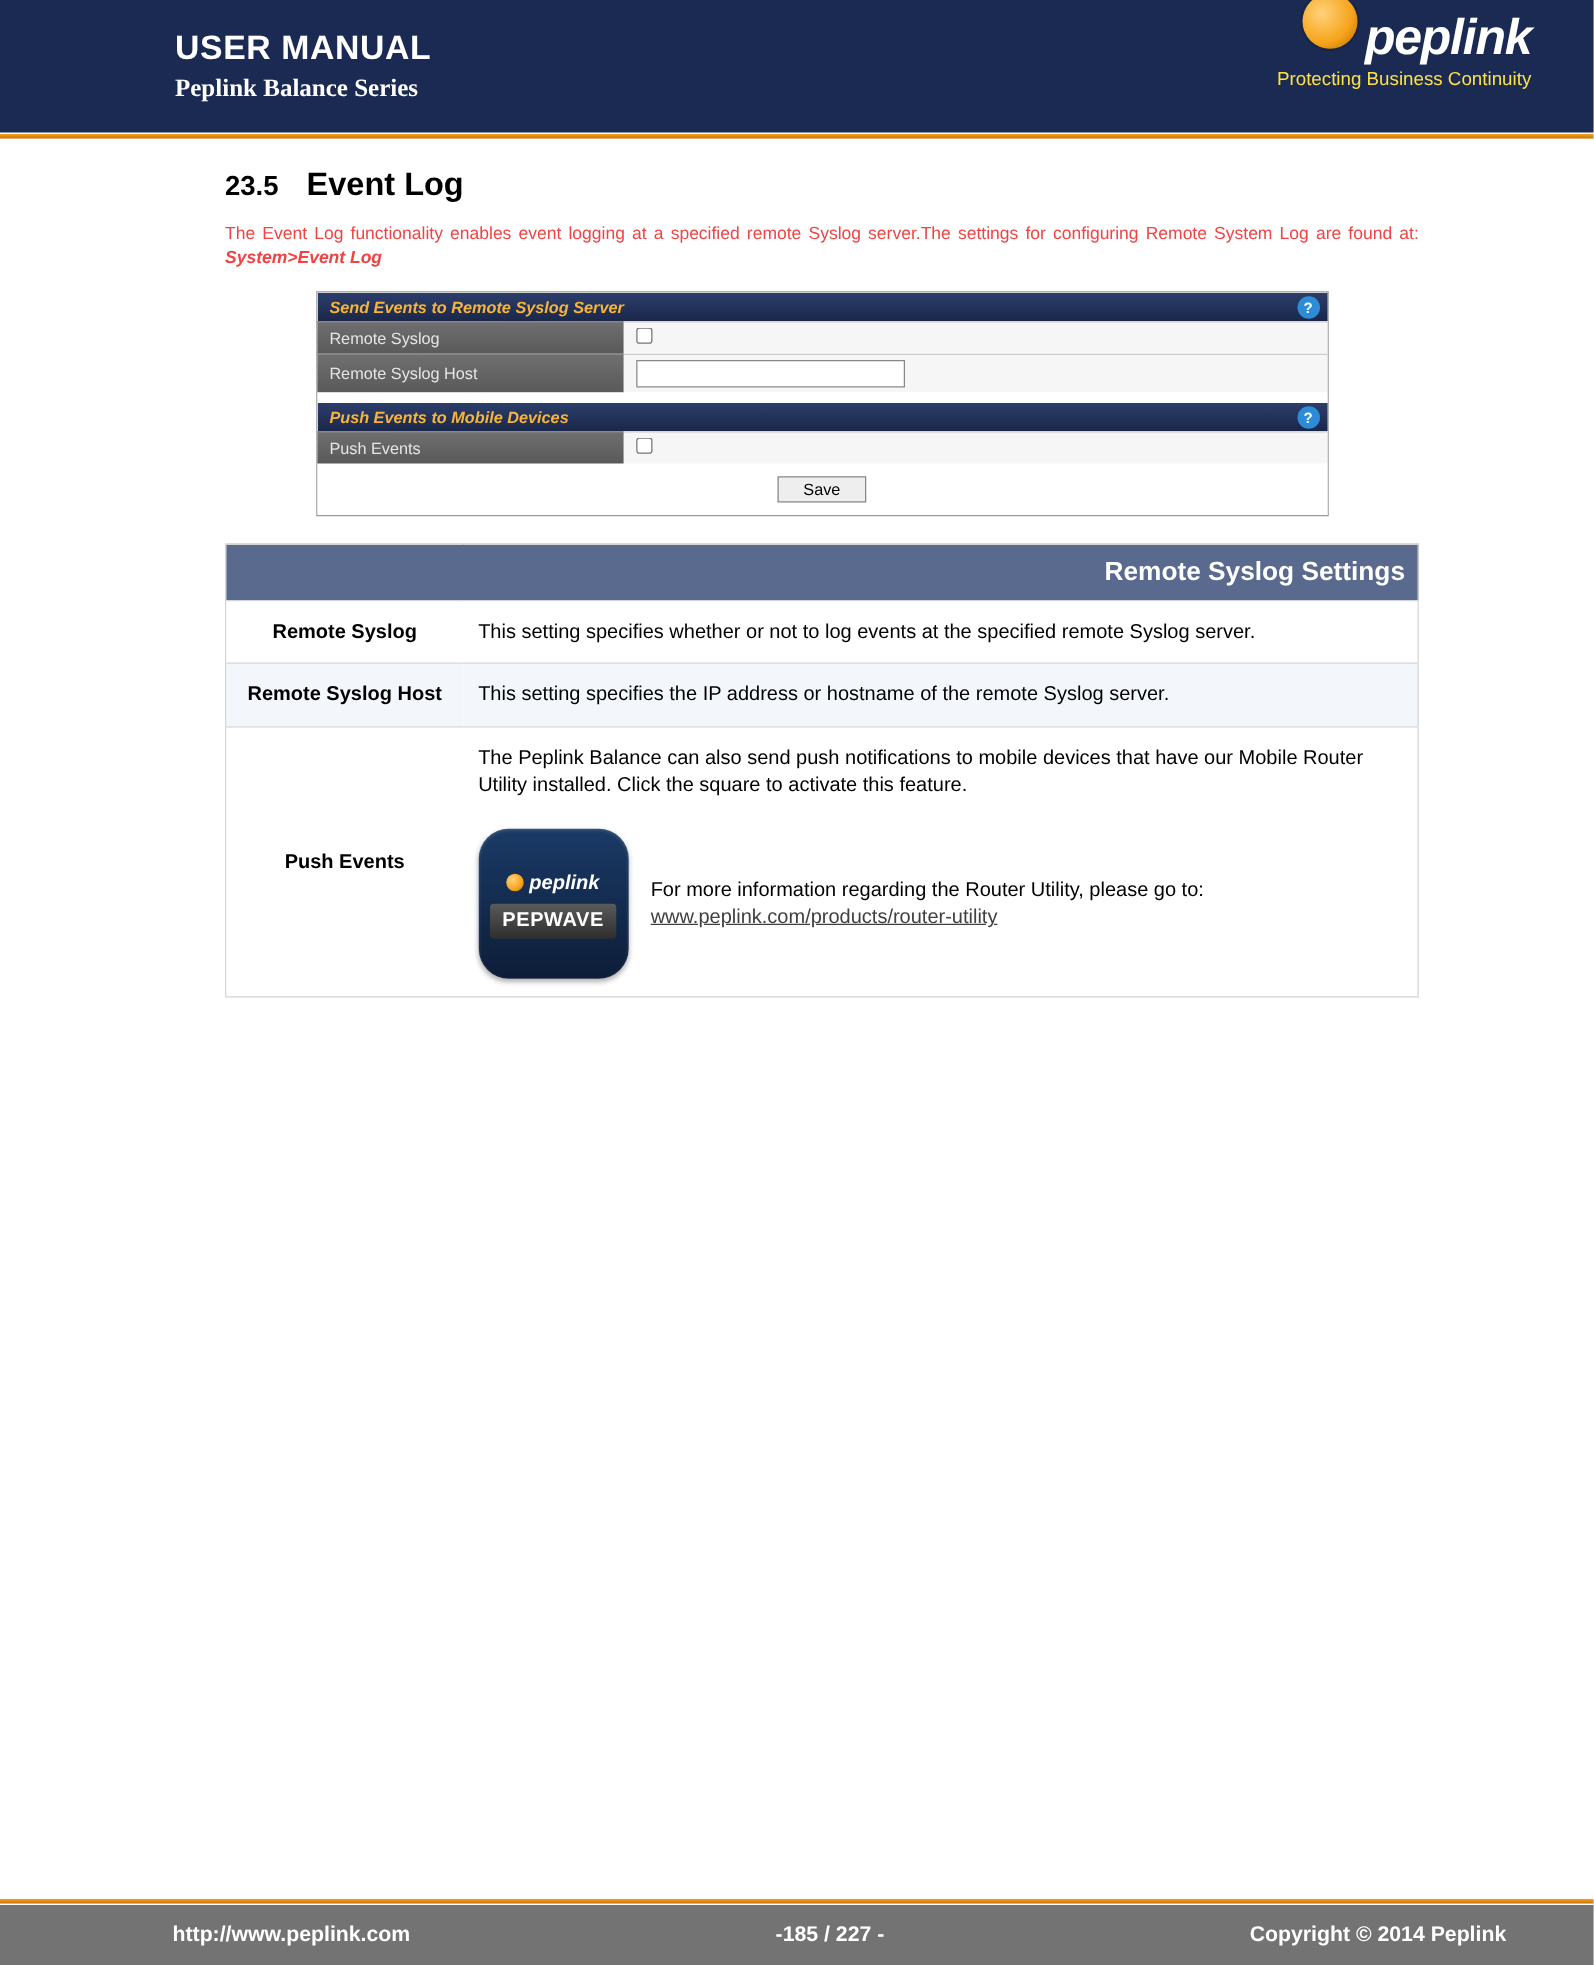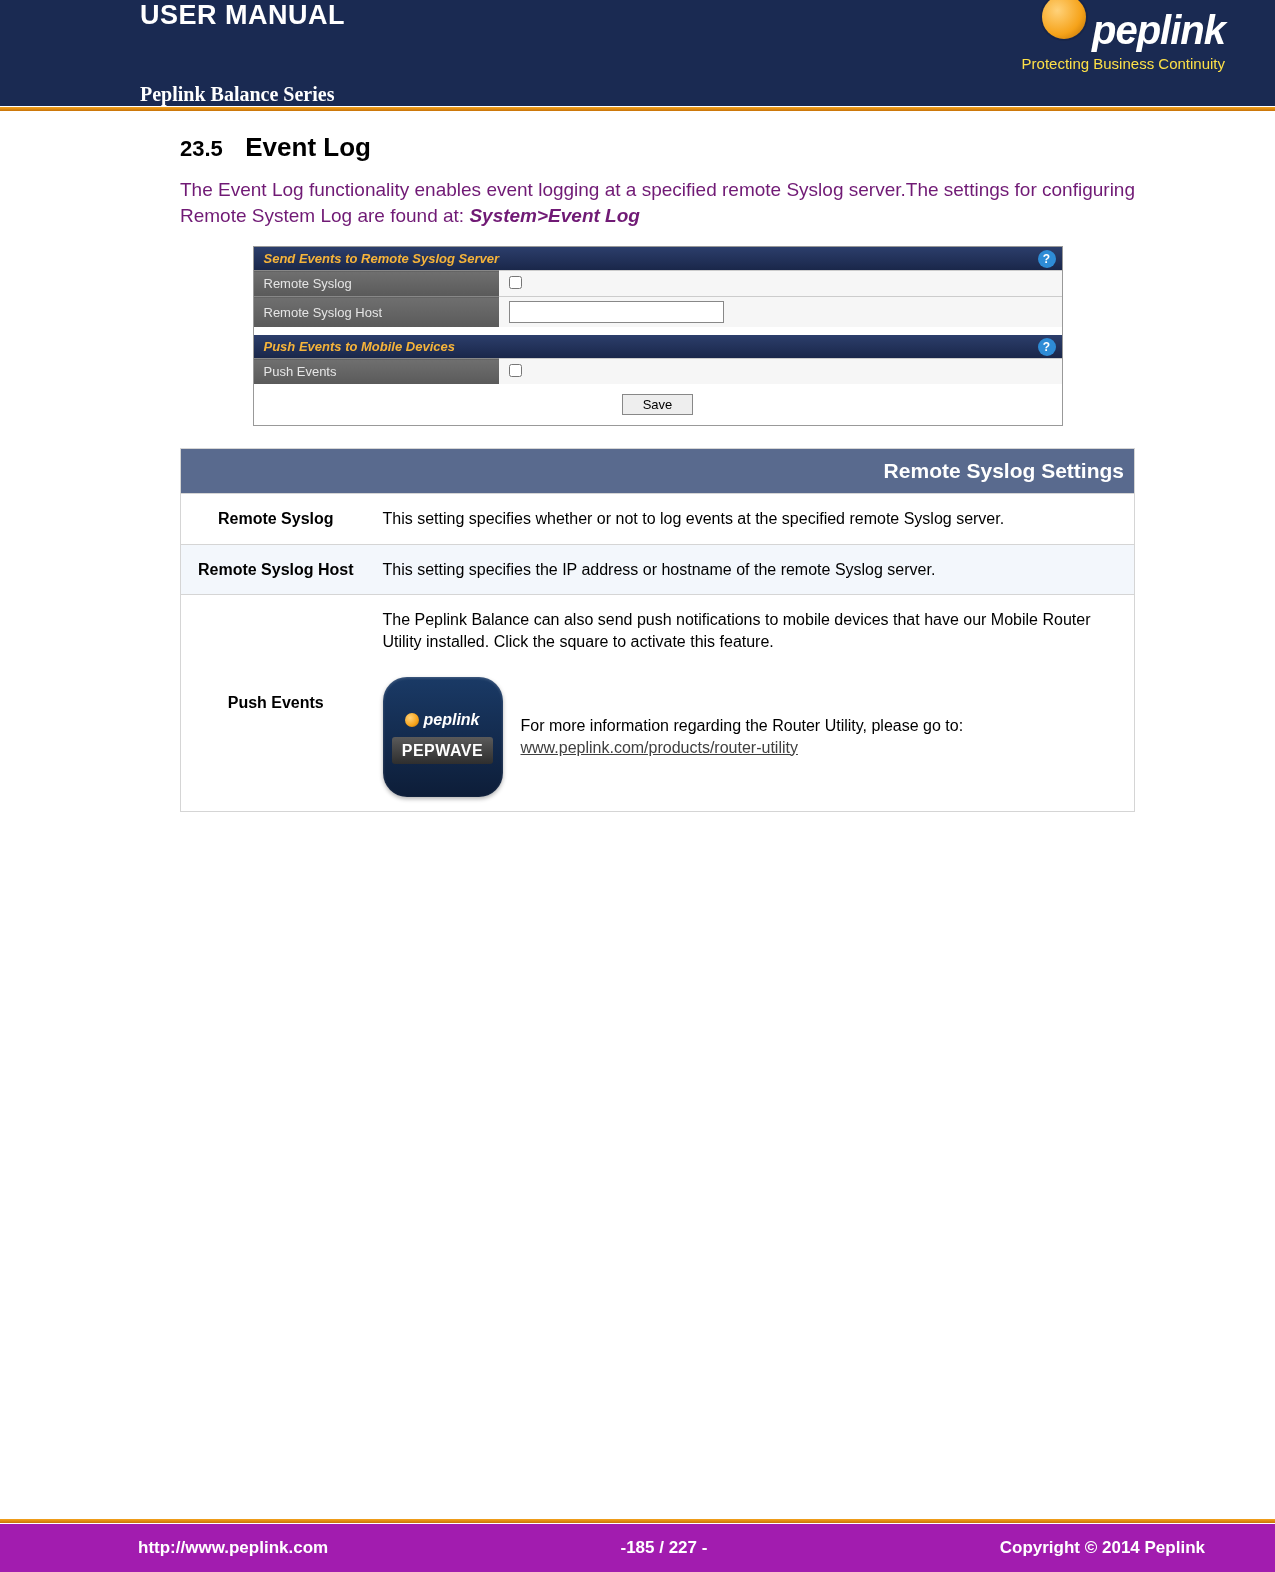--- a/index.html
+++ b/index.html
@@ -12,21 +12,21 @@
     overflow: hidden;
   }
   .header-band {
     background: #1a2a52;
     height: 106px;
     position: relative;
     padding-left: 140px;
     color: #fff;
     display: flex;
     flex-direction: column;
-    justify-content: space-between;
+    justify-content: center;
   }
   .header-band .title1 {
     font-size: 27px;
     font-weight: bold;
     letter-spacing: 0.5px;
   }
   .header-band .title2 {
     font-size: 20px;
     font-weight: bold;
     margin-top: 6px;
@@ -77,25 +77,25 @@
     font-weight: bold;
   }
   .section-heading .secno {
     font-size: 22px;
     margin-right: 18px;
   }
   .section-heading .sectitle {
     font-size: 26px;
   }
   .body-text {
-    font-size: 19px;
+    font-size: 14px;
     line-height: 1.35;
     text-align: justify;
     margin-top: 14px;
-    color: #701a75;
+    color: #ef4444;
   }
   .body-text .path {
     font-weight: bold;
     font-style: italic;
   }
 
   
   .cfg-panel {
     width: 810px;
     margin: 18px auto 0;
@@ -212,21 +212,21 @@
     padding: 3px 10px;
     margin-top: 6px;
     border-radius: 3px;
   }
   a.link { color: #404040; text-decoration: underline; }
 
   
   .footer-band {
     position: absolute;
     bottom: 0; left: 0; right: 0;
-    background: #a21caf;
+    background: #737373;
     color: #fff;
     height: 48px;
     display: flex;
     align-items: center;
     justify-content: space-between;
     padding: 0 70px 0 138px;
     font-size: 17px;
     font-weight: bold;
   }
   .footer-accent {

